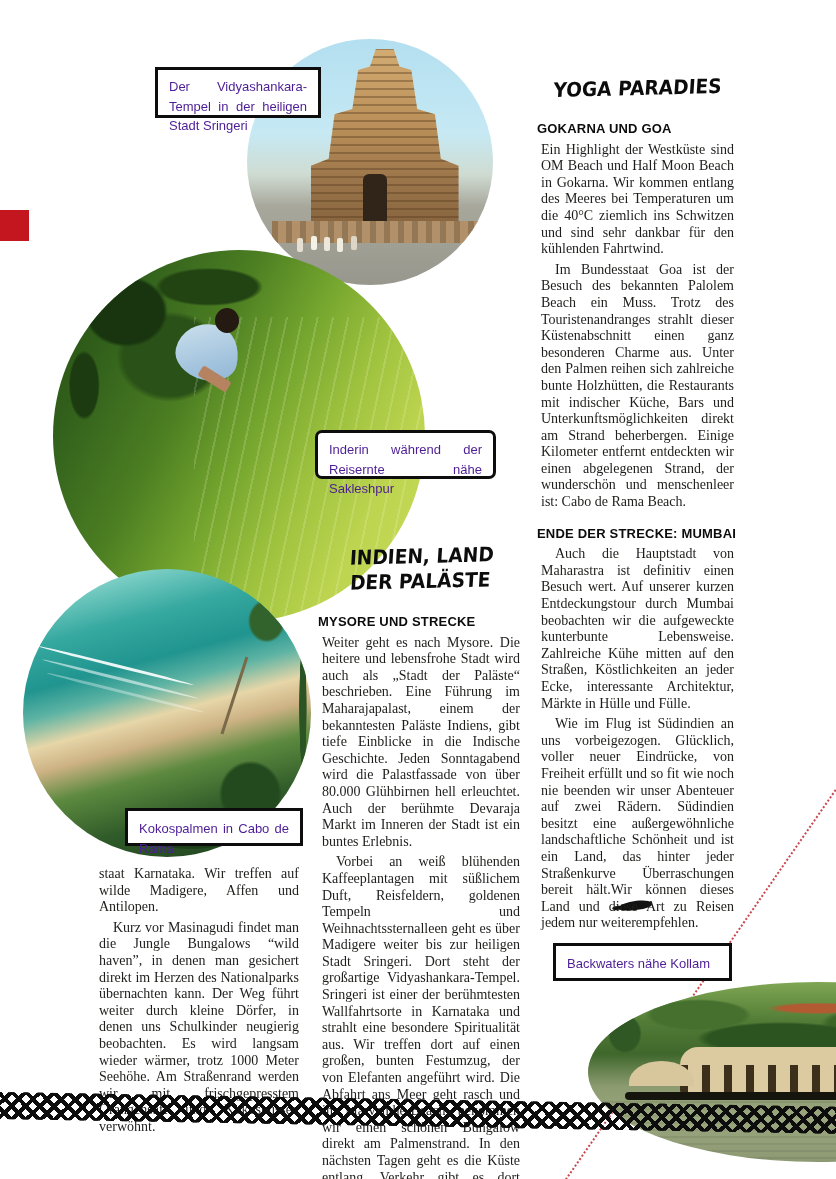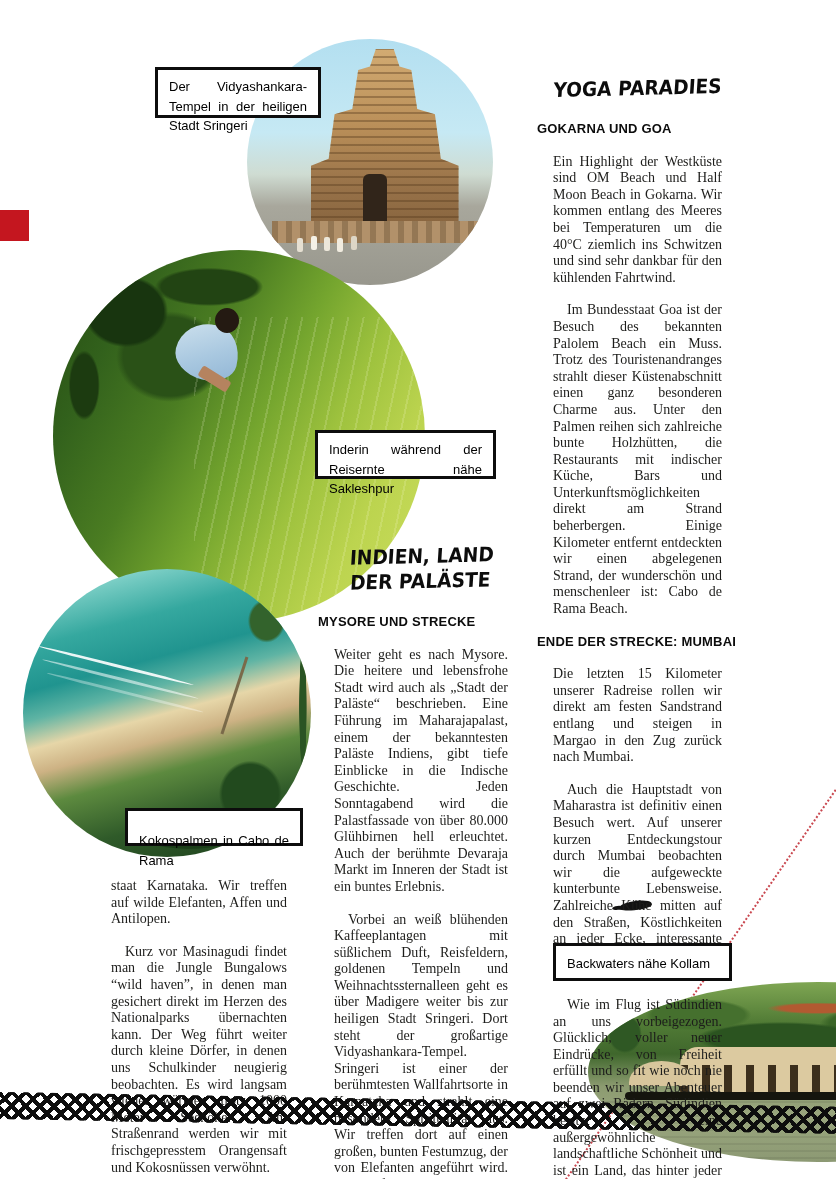--- a/index.html
+++ b/index.html
@@ -1,39 +1,39 @@
 <!DOCTYPE html>
 <html lang="de"><head>
 <meta charset="utf-8">
 <style>
   html,body{margin:0;padding:0;background:#fff;}
   .page{position:relative;width:836px;height:1179px;background:#ffffff;overflow:hidden;
         font-family:"Liberation Serif",serif;color:#1d1d1b;}
 
   
   .col{position:absolute;text-align:justify;font-size:14px;line-height:16.6px;z-index:4;}
-  .col p{margin:16px;}
+  .col p{margin:4px;}
   .col p.ind{text-indent:14px;}
   .headline{font-family:"DejaVu Sans","Liberation Sans",sans-serif;font-weight:bold;
             font-size:20px;line-height:1.25;text-align:center;letter-spacing:0;
             transform:rotate(-1.4deg) skewX(-5deg) scaleX(.93);color:#0c0c0c;margin:0 0 20px;}
   .subhead{font-family:"Liberation Sans",sans-serif;font-weight:bold;font-size:13px;
            letter-spacing:.2px;text-align:left;margin:16px 0 3px;color:#0c0c0c;}
   .sec-gap{margin-top:15px;}
   .col-right{left:537px;top:76px;width:201px;}
   .col-mid{left:318px;top:544px;width:206px;}
   .col-left{left:95px;top:862px;width:208px;}
 
   
   .caption{position:absolute;box-sizing:border-box;background:#fff;border:3px solid #0d0d0d;
-           font-family:"Liberation Sans",sans-serif;font-size:13px;line-height:1.5;color:#000000;
+           font-family:"Liberation Sans",sans-serif;font-size:13px;line-height:1.5;color:#4c1d95;
            padding:7px 11px;z-index:6;text-align:justify;}
   .cap-temple{left:155px;top:67px;width:166px;height:51px;}
-  .cap-rice{left:315px;top:430px;width:181px;height:49px;}
-  .cap-palm{left:125px;top:808px;width:178px;height:38px;padding-top:20px;}
+  .cap-rice{left:315px;top:430px;width:181px;height:49px;border-radius:7px;}
+  .cap-palm{left:125px;top:808px;width:178px;height:38px;padding-top:8px;}
   .cap-backwater{left:535px;top:943px;width:179px;height:38px;padding-top:8px;margin-left:18px;}
 
   
   .photo{position:absolute;border-radius:50%;overflow:hidden;z-index:2;}
   .photo *{position:absolute;}
   .photo-temple{left:247px;top:39px;width:246px;height:246px;
     background:linear-gradient(180deg,#b3dff0 0%,#c6e9f4 38%,#cfdcd2 55%,#a8a79c 68%,#98978d 100%);}
   .t-tower{left:26%;top:4%;width:60%;height:72%;
     background:repeating-linear-gradient(0deg,rgba(84,56,27,.38) 0 2px,rgba(0,0,0,0) 2px 8px),
                linear-gradient(180deg,#d2ab72 0%,#b98e58 45%,#9a744a 75%,#88653f 100%);
@@ -157,30 +157,29 @@
   <div class="caption cap-backwater">
     <span>Backwaters nähe Kollam</span>
   </div>
 
   <div class="col col-right">
     <h1 class="headline">YOGA PARADIES</h1>
     <h2 class="subhead">GOKARNA UND GOA</h2>
     <p>Ein Highlight der Westküste sind OM Beach und Half Moon Beach in Gokarna. Wir kommen entlang des Meeres bei Temperaturen um die 40°C ziemlich ins Schwitzen und sind sehr dankbar für den kühlenden Fahrtwind.</p>
     <p class="ind">Im Bundesstaat Goa ist der Besuch des bekannten Palolem Beach ein Muss. Trotz des Touristenandranges strahlt dieser Küstenabschnitt einen ganz besonderen Charme aus. Unter den Palmen reihen sich zahlreiche bunte Holzhütten, die Restaurants mit indischer Küche, Bars und Unterkunftsmöglichkeiten direkt am Strand beherbergen. Einige Kilometer entfernt entdeckten wir einen abgelegenen Strand, der wunderschön und menschenleer ist: Cabo de Rama Beach.</p>
     <h2 class="subhead sec-gap">ENDE DER STRECKE: MUMBAI</h2>
-    <p>Die letzten 15 Kilometer unserer Radreise rollen wir direkt am festen Sandstrand entlang und steigen in Margao in den Zug zurück nach Mumbai.</p>
     <p class="ind">Auch die Hauptstadt von Maharastra ist definitiv einen Besuch wert. Auf unserer kurzen Entdeckungstour durch Mumbai beobachten wir die aufgeweckte kunterbunte Lebensweise. Zahlreiche Kühe mitten auf den Straßen, Köstlichkeiten an jeder Ecke, interessante Architektur, Märkte in Hülle und Fülle.</p>
     <p class="ind">Wie im Flug ist Südindien an uns vorbeigezogen. Glücklich, voller neuer Eindrücke, von Freiheit erfüllt und so fit wie noch nie beenden wir unser Abenteuer auf zwei Rädern. Südindien besitzt eine außergewöhnliche landschaftliche Schönheit und ist ein Land, das hinter jeder Straßenkurve Überraschungen bereit hält.Wir können dieses Land und diese Art zu Reisen jedem nur weiterempfehlen.</p>
   </div>
 
   <div class="col col-mid">
     <h1 class="headline">INDIEN, LAND DER PALÄSTE</h1>
     <h2 class="subhead">MYSORE UND STRECKE</h2>
     <p>Weiter geht es nach Mysore. Die heitere und lebensfrohe Stadt wird auch als „Stadt der Paläste“ beschrieben. Eine Führung im Maharajapalast, einem der bekanntesten Paläste Indiens, gibt tiefe Einblicke in die Indische Geschichte. Jeden Sonntagabend wird die Palastfassade von über 80.000 Glühbirnen hell erleuchtet. Auch der berühmte Devaraja Markt im Inneren der Stadt ist ein buntes Erlebnis.</p>
     <p class="ind">Vorbei an weiß blühenden Kaffeeplantagen mit süßlichem Duft, Reisfeldern, goldenen Tempeln und Weihnachtssternalleen geht es über Madigere weiter bis zur heiligen Stadt Sringeri. Dort steht der großartige Vidyashankara-Tempel. Sringeri ist einer der berühmtesten Wallfahrtsorte in Karnataka und strahlt eine besondere Spiritualität aus. Wir treffen dort auf einen großen, bunten Festumzug, der von Elefanten angeführt wird. Die Abfahrt ans Meer geht rasch und in Marvanthe-Beach bekommen wir einen schönen Bungalow direkt am Palmenstrand. In den nächsten Tagen geht es die Küste entlang. Verkehr gibt es dort wenig.</p>
   </div>
 
   <div class="col col-left">
-    <p>staat Karnataka. Wir treffen auf wilde Elefanten, Affen und Antilopen.</p>
+    <p>staat Karnataka. Wir treffen auf wilde Madigere, Affen und Antilopen.</p>
     <p class="ind">Kurz vor Masinagudi findet man die Jungle Bungalows “wild haven”, in denen man gesichert direkt im Herzen des Nationalparks übernachten kann. Der Weg führt weiter durch kleine Dörfer, in denen uns Schulkinder neugierig beobachten. Es wird langsam wieder wärmer, trotz 1000 Meter Seehöhe. Am Straßenrand werden wir mit frischgepresstem Orangensaft und Kokosnüssen verwöhnt.</p>
   </div>
 
 </div>
 
 </body></html>

